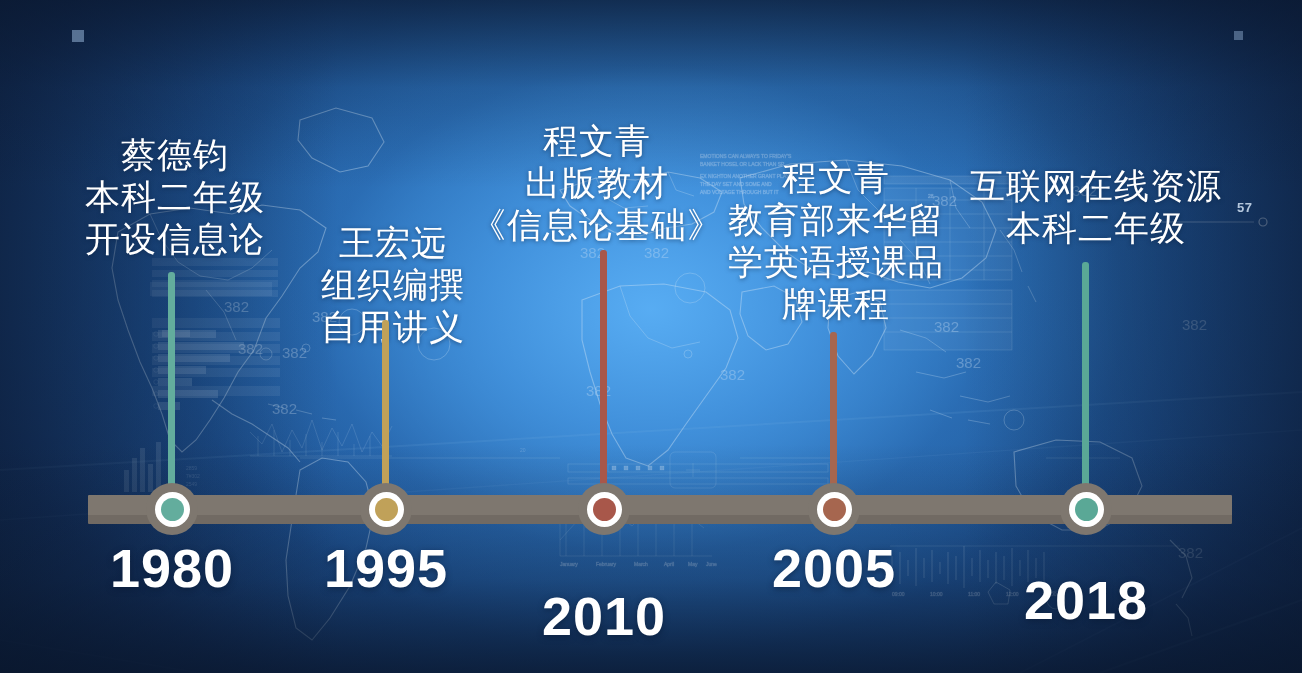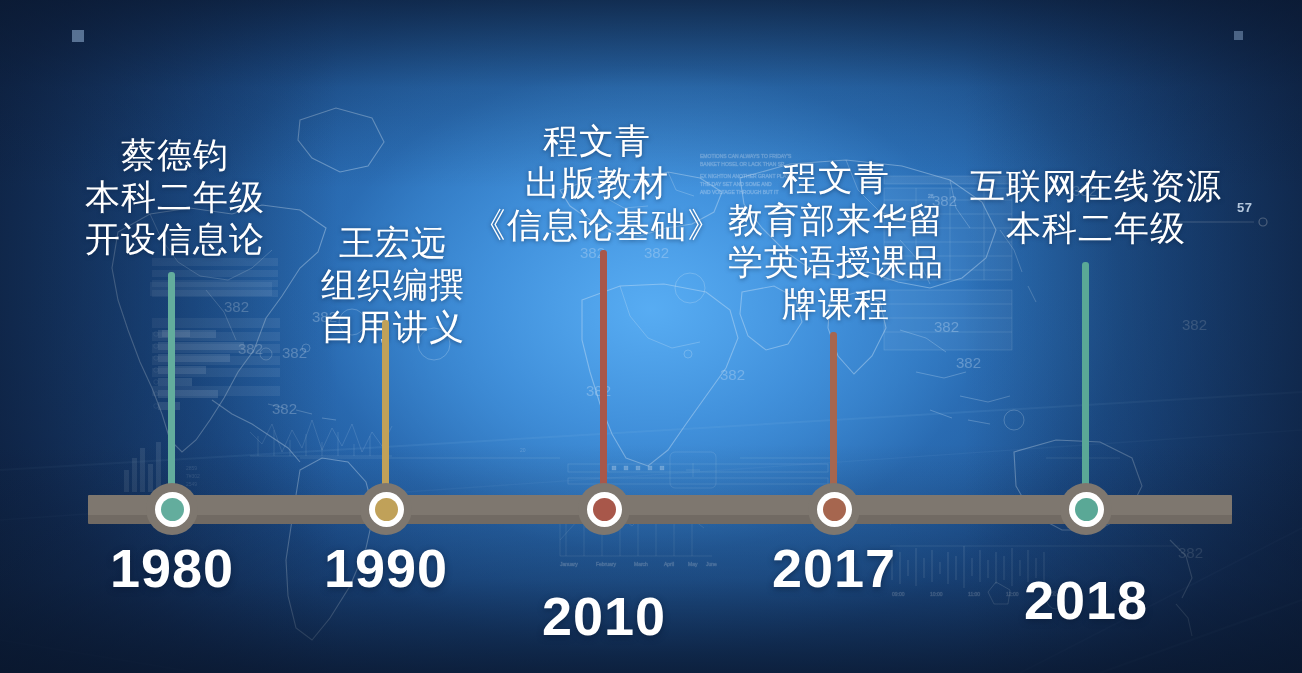--- a/index.html
+++ b/index.html
@@ -329,21 +329,21 @@
   <div class="event">
     <div class="caption" style="left:268px; top:185px; width:250px;margin-top:37px;">王宏远
 组织编撰
 自用讲义</div>
     <div class="stem" style="left:382px; top:320px; height:179px; background:#c0a159;"></div>
     <div class="node" style="left:360px;">
       <div class="ring">
         <div class="dot" style="background:#c0a159;"></div>
       </div>
     </div>
-    <div class="year" style="left:306px; width:160px;">1990</div>
+    <div class="year" style="left:306px; width:160px;">1995</div>
   </div>
 
   <div class="event">
     <div class="caption" style="left:452px; top:120px; width:290px;">程文青
 出版教材
 《信息论基础》</div>
     <div class="stem" style="left:600px; top:250px; height:249px; background:#a8574a;"></div>
     <div class="node" style="left:578px;">
       <div class="ring">
         <div class="dot" style="background:#a8574a;"></div>
@@ -356,21 +356,21 @@
     <div class="caption" style="left:706px; top:157px; width:260px;">程文青
 教育部来华留
 学英语授课品
 牌课程</div>
     <div class="stem" style="left:830px; top:332px; height:167px; background:#a6664f;"></div>
     <div class="node" style="left:808px;">
       <div class="ring">
         <div class="dot" style="background:#a6664f;"></div>
       </div>
     </div>
-    <div class="year" style="left:754px; width:160px;">2017</div>
+    <div class="year" style="left:754px; width:160px;">2005</div>
   </div>
 
   <div class="event">
     <div class="caption" style="left:946px; top:165px; width:300px;">互联网在线资源
 本科二年级</div>
     <div class="stem" style="left:1082px; top:262px; height:237px; background:#5aa896;"></div>
     <div class="node" style="left:1060px;">
       <div class="ring">
         <div class="dot" style="background:#5aa896;"></div>
       </div>

